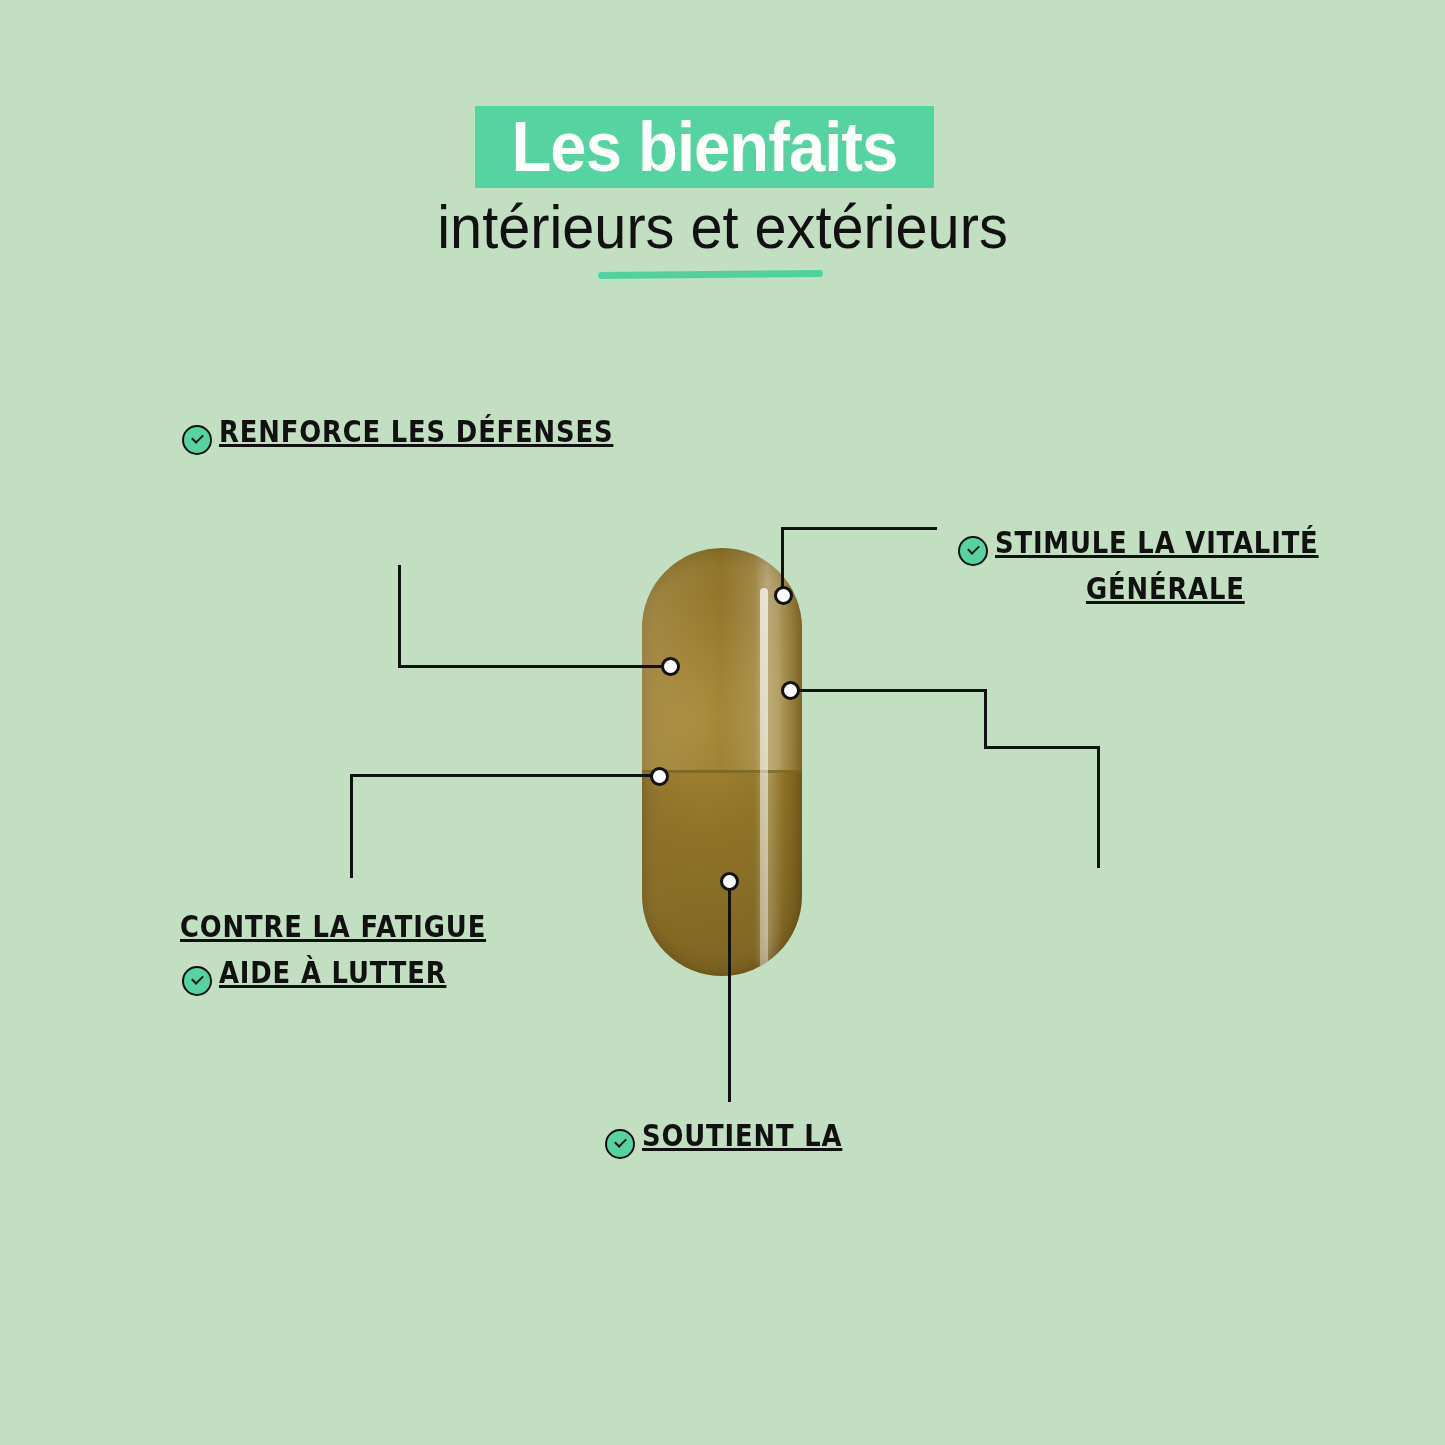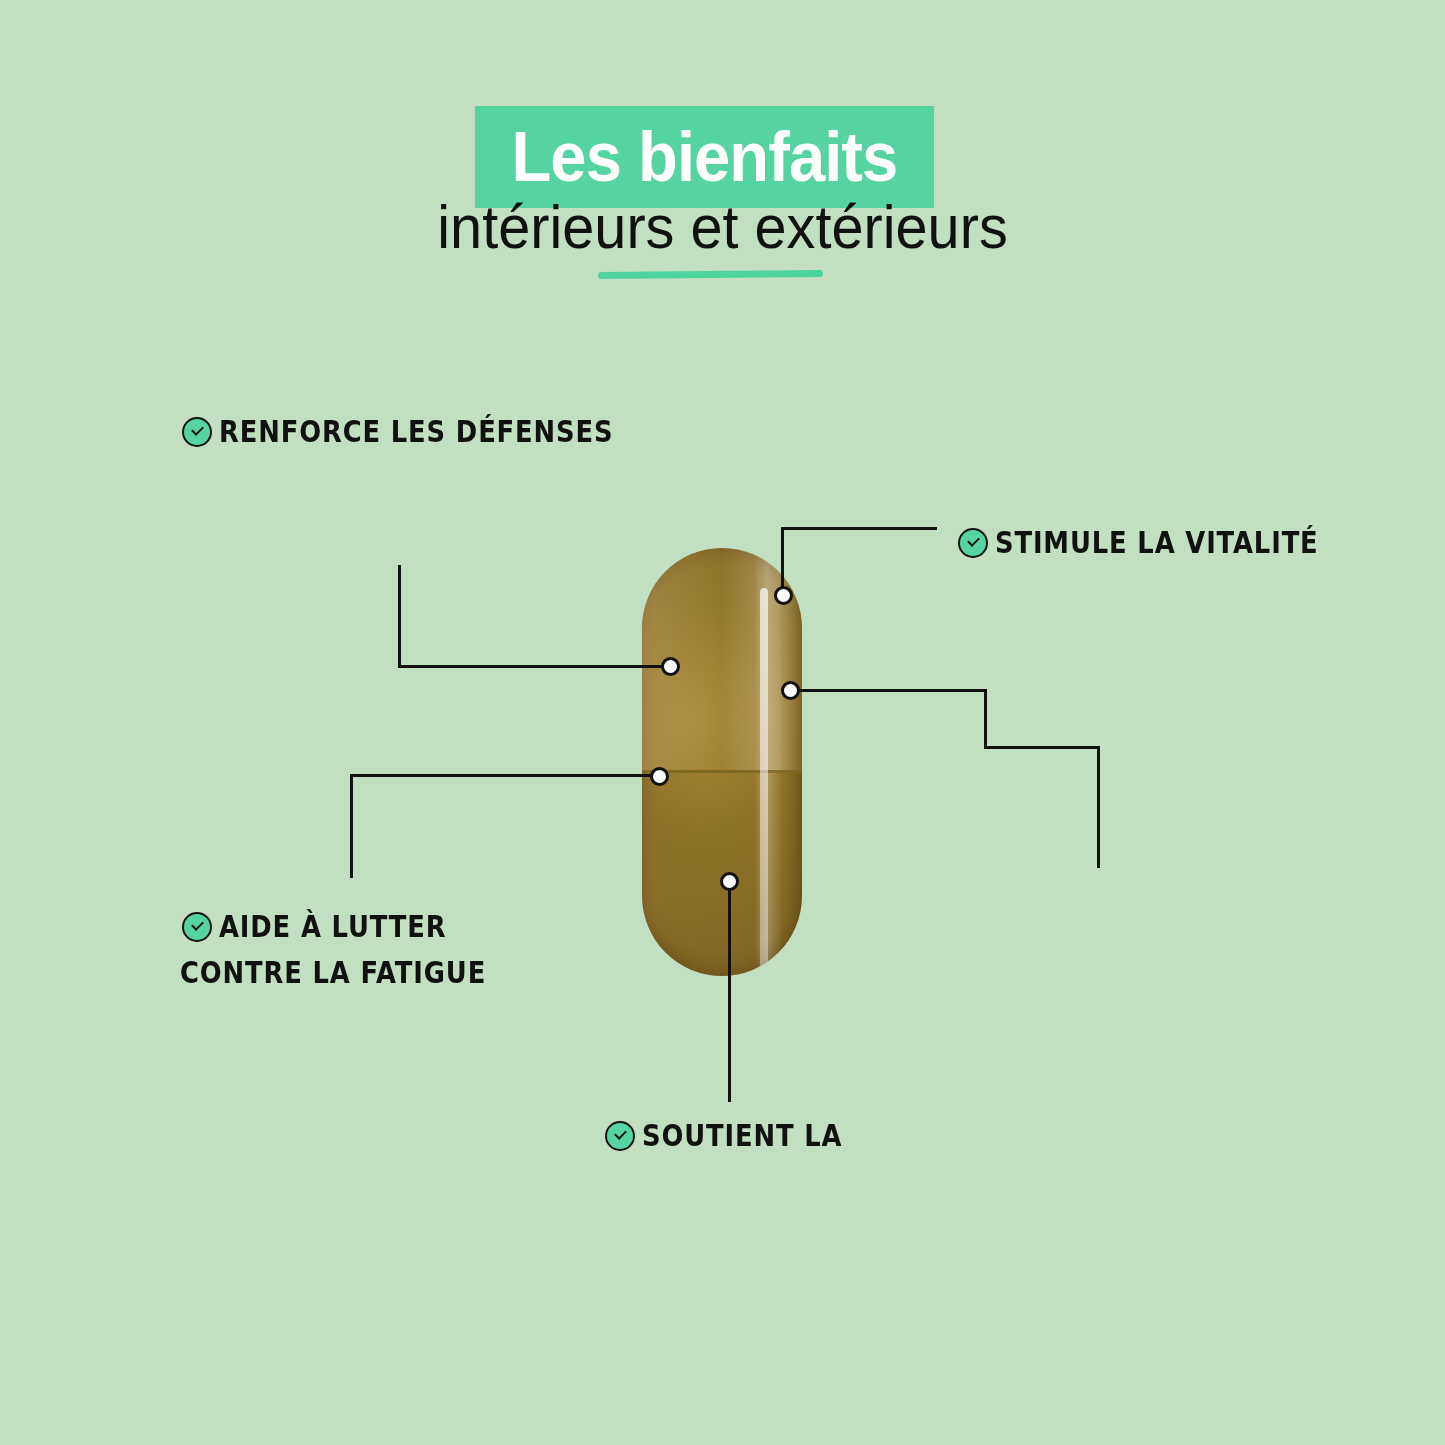--- a/index.html
+++ b/index.html
@@ -4,21 +4,21 @@
 <style>
   html, body { margin:0; padding:0; }
   body {
     width:1445px; height:1445px; overflow:hidden;
     background:#c2dfc1;
     position:relative;
     font-family:"Liberation Sans", "DejaVu Sans", sans-serif;
     color:#111;
   }
   .title-box {
-    position:absolute; left:475px; top:106px; width:459px; height:102px;
+    position:absolute; left:475px; top:106px; width:459px; height:82px;
     background:#55d3a0;
     display:flex; align-items:center; justify-content:center;
   }
   .title-text {
     color:#fff; font-weight:bold; font-size:70px; letter-spacing:-1px;
     font-family:"Liberation Sans", sans-serif; line-height:1;
     transform:scaleX(0.93);
   }
   .subtitle {
     position:absolute; left:380px; top:196px; width:685px; text-align:center;
@@ -53,21 +53,21 @@
   .line { position:absolute; background:#111; }
   .dot {
     position:absolute; width:13px; height:13px; border-radius:50%;
     background:#fff; border:3px solid #111;
   }
   .benefit {
     position:absolute; font-weight:bold; font-size:30px; letter-spacing:1px;
     font-family:"DejaVu Sans", sans-serif; line-height:46px; color:#111;
     text-align:center;
   }
-  .benefit .row { display:flex; align-items:center; justify-content:center; white-space:nowrap; }
+  .benefit .row { display:flex; align-items:flex-end; justify-content:center; white-space:nowrap;text-decoration:underline; }
   .check {
     display:inline-block; width:30px; height:30px; border-radius:50%;
     background:#55d3a0; border:2px solid #111; box-sizing:border-box;
     margin-right:7px; position:relative; flex:none;
   }
   .check::after {
     content:""; position:absolute; left:8px; top:7px; width:9px; height:5px;
     border-left:2px solid #111; border-bottom:2px solid #111;
     transform:rotate(-45deg);
   }
@@ -111,30 +111,33 @@
     <span class="check"></span>
     <span class="txt">RENFORCE LES DÉFENSES</span>
   </div>
 </div>
 
 <div class="benefit" style="left:955px; top:485px; width:420px;margin-top:35px;">
   <div class="row">
     <span class="check"></span>
     <span class="txt">STIMULE LA VITALITÉ</span>
   </div>
+  <div class="row">
+      <span class="txt2">GÉNÉRALE</span>
+    </div>
 </div>
 
 <div class="benefit" style="left:170px; top:904px; width:370px;">
+  <div class="row" style="justify-content:flex-start; padding-left:10px;">
+      <span class="txt">CONTRE LA FATIGUE</span>
+    </div>
   <div class="row" style="justify-content:flex-start; padding-left:12px;">
     <span class="check"></span>
     <span class="txt">AIDE À LUTTER</span>
   </div>
-  <div class="row" style="justify-content:flex-start; padding-left:10px;">
-      <span class="txt">CONTRE LA FATIGUE</span>
-    </div>
 </div>
 
 <div class="benefit" style="left:910px; top:889px; width:420px;">
 </div>
 
 <div class="benefit" style="left:585px; top:1113px; width:310px;">
   <div class="row">
     <span class="check"></span>
     <span class="txt">SOUTIENT LA</span>
   </div>

